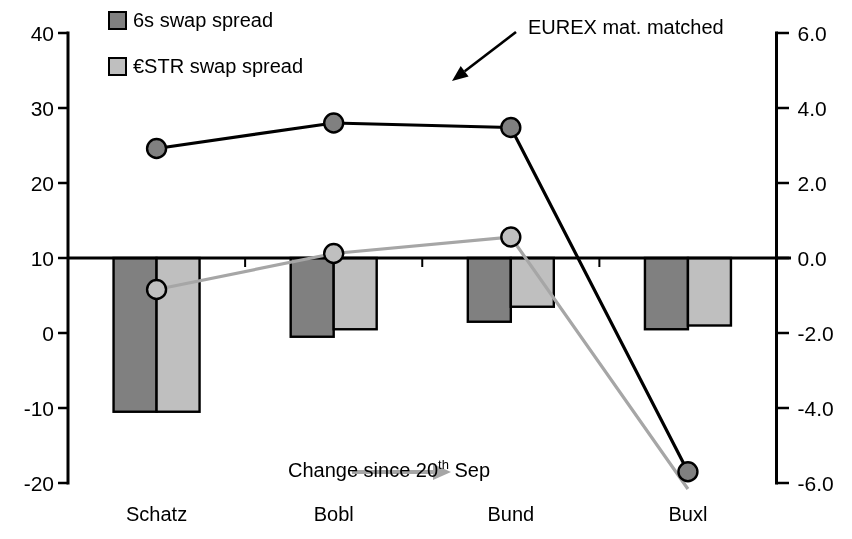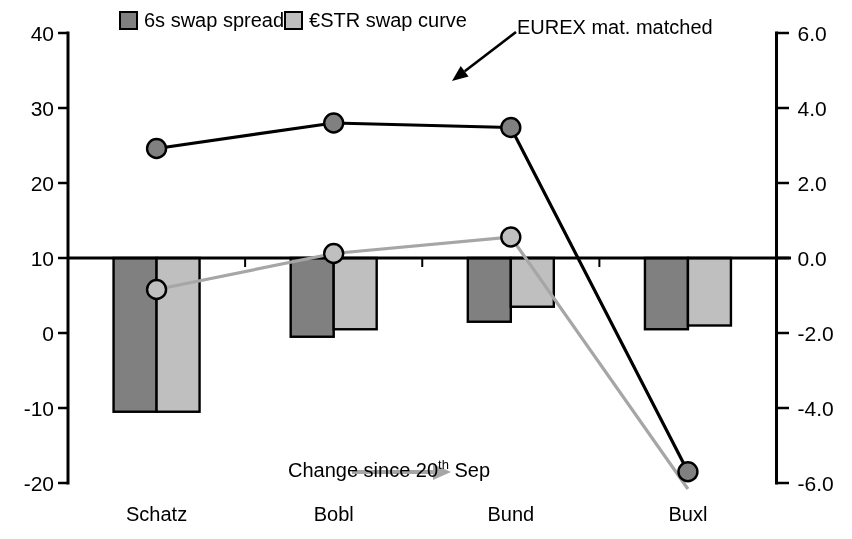--- a/index.html
+++ b/index.html
@@ -1,24 +1,24 @@
 <!DOCTYPE html>
 <html><head>
 <meta charset="utf-8">
 <style>
   html,body{margin:0;padding:0;background:#fff;}
   body{width:852px;height:539px;overflow:hidden;font-family:"Liberation Sans",sans-serif;}
   .chart-root{position:relative;width:852px;height:524px;background:#fff;}
   svg{position:absolute;left:0;top:0;}
   .overlay{position:absolute;color:#000;}
-  .legend{left:119px;top:9px;display:flex;flex-direction:row;gap:0;}
+  .legend{left:108px;top:9px;display:flex;flex-direction:column;gap:24px;}
   .legend-item{display:flex;align-items:center;}
   .swatch{width:15px;height:15px;border:2px solid #000;margin-right:6px;flex:0 0 auto;}
   .legend-label{font-size:20px;line-height:22px;white-space:nowrap;}
-  .curve-note{left:517px;top:13px;font-size:20px;line-height:29px;white-space:nowrap;}
+  .curve-note{left:528px;top:13px;font-size:20px;line-height:29px;white-space:nowrap;}
   .change-note{left:288px;top:437px;font-size:20px;white-space:nowrap;margin-top:22px;}
   .change-note sup{font-size:13px;vertical-align:super;line-height:0;}
 </style>
 </head>
 <body>
 
 <div class="chart-root">
 
   <svg id="chart-svg" width="852" height="539" viewBox="0 0 852 539">
       <rect x="113.5625" y="258" width="43" height="153.75" fill="#808080" stroke="#000" stroke-width="2.4"></rect>
@@ -82,21 +82,21 @@
       <polygon points="433,464 433,480 451,472" fill="#a6a6a6"></polygon>
     </svg>
 
   <div class="overlay legend">
     <div class="legend-item">
       <span class="swatch" style="background: rgb(128, 128, 128);"></span>
       <span class="legend-label">6s swap spread</span>
     </div>
     <div class="legend-item">
       <span class="swatch" style="background: rgb(191, 191, 191);"></span>
-      <span class="legend-label">€STR swap curve</span>
+      <span class="legend-label">€STR swap spread</span>
     </div>
   </div>
 
   <div class="overlay curve-note">
     <div>EUREX mat. matched</div>
   </div>
 
   <div class="overlay change-note"><span>Change since 20</span><sup>th</sup><span> Sep</span></div>
 
 </div>

